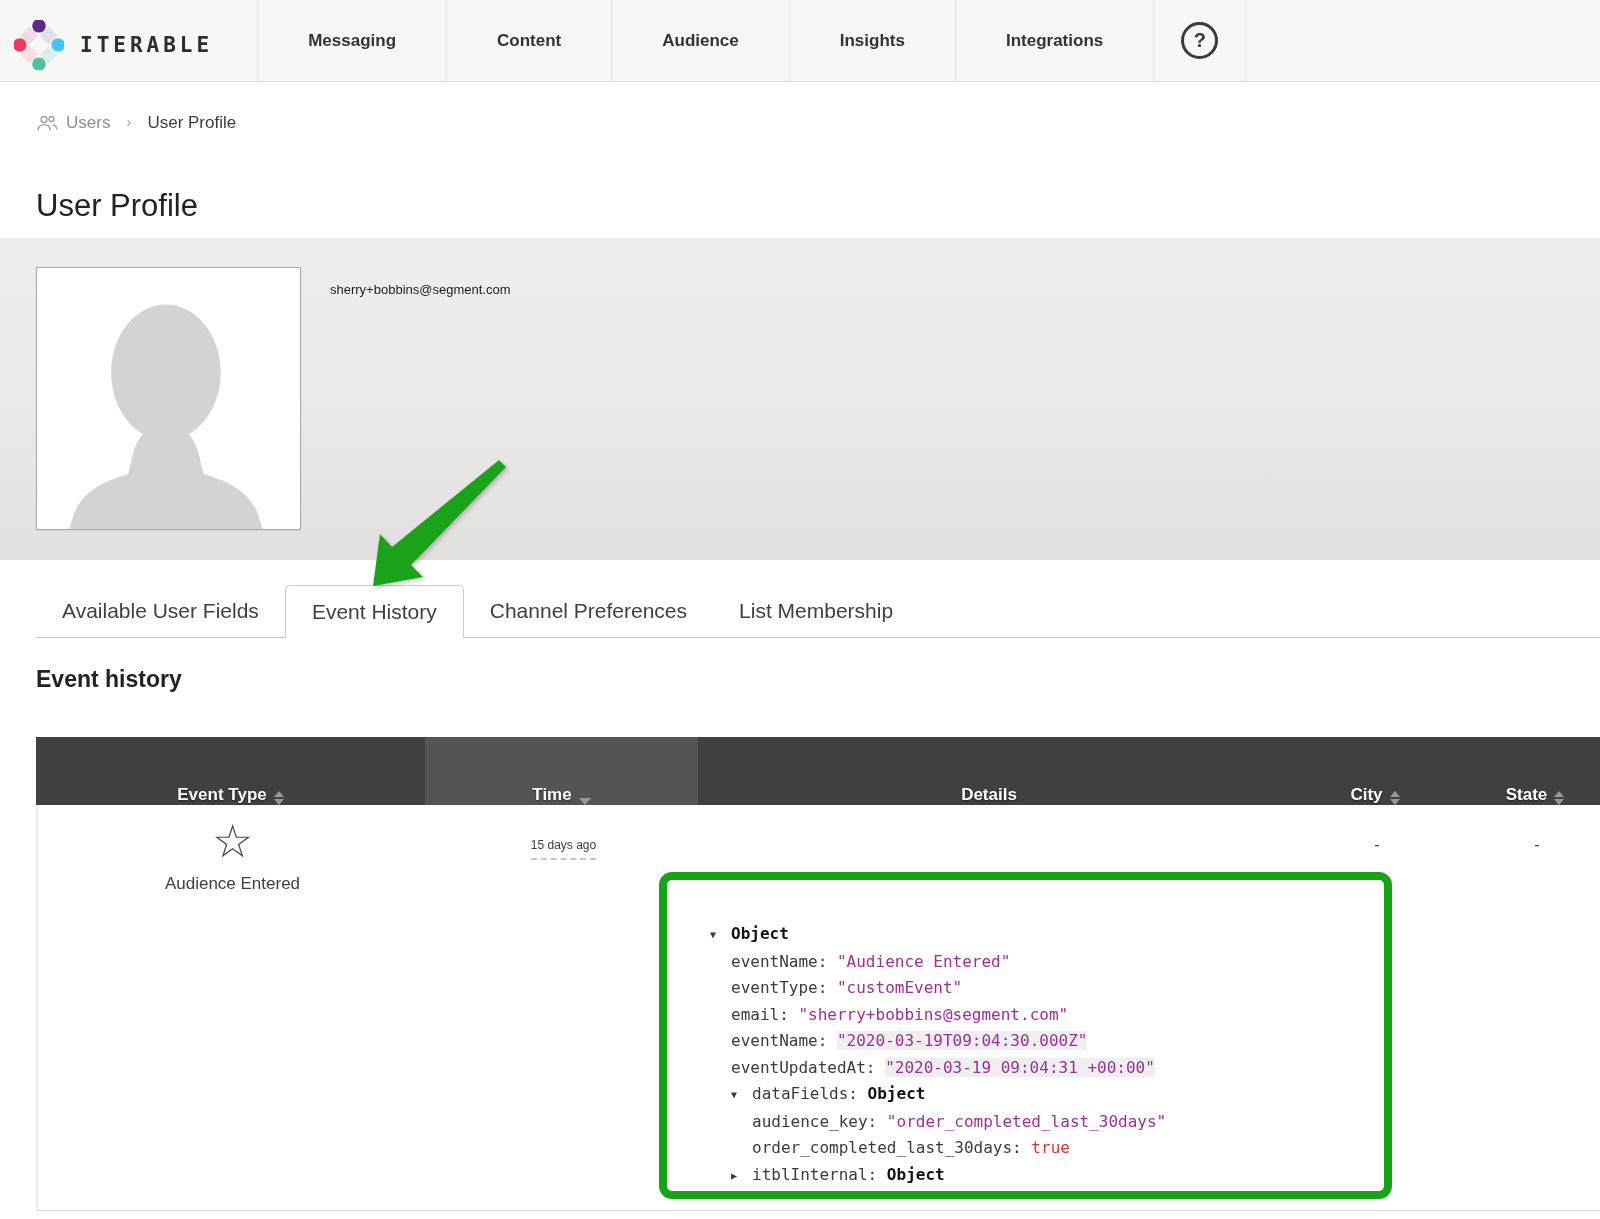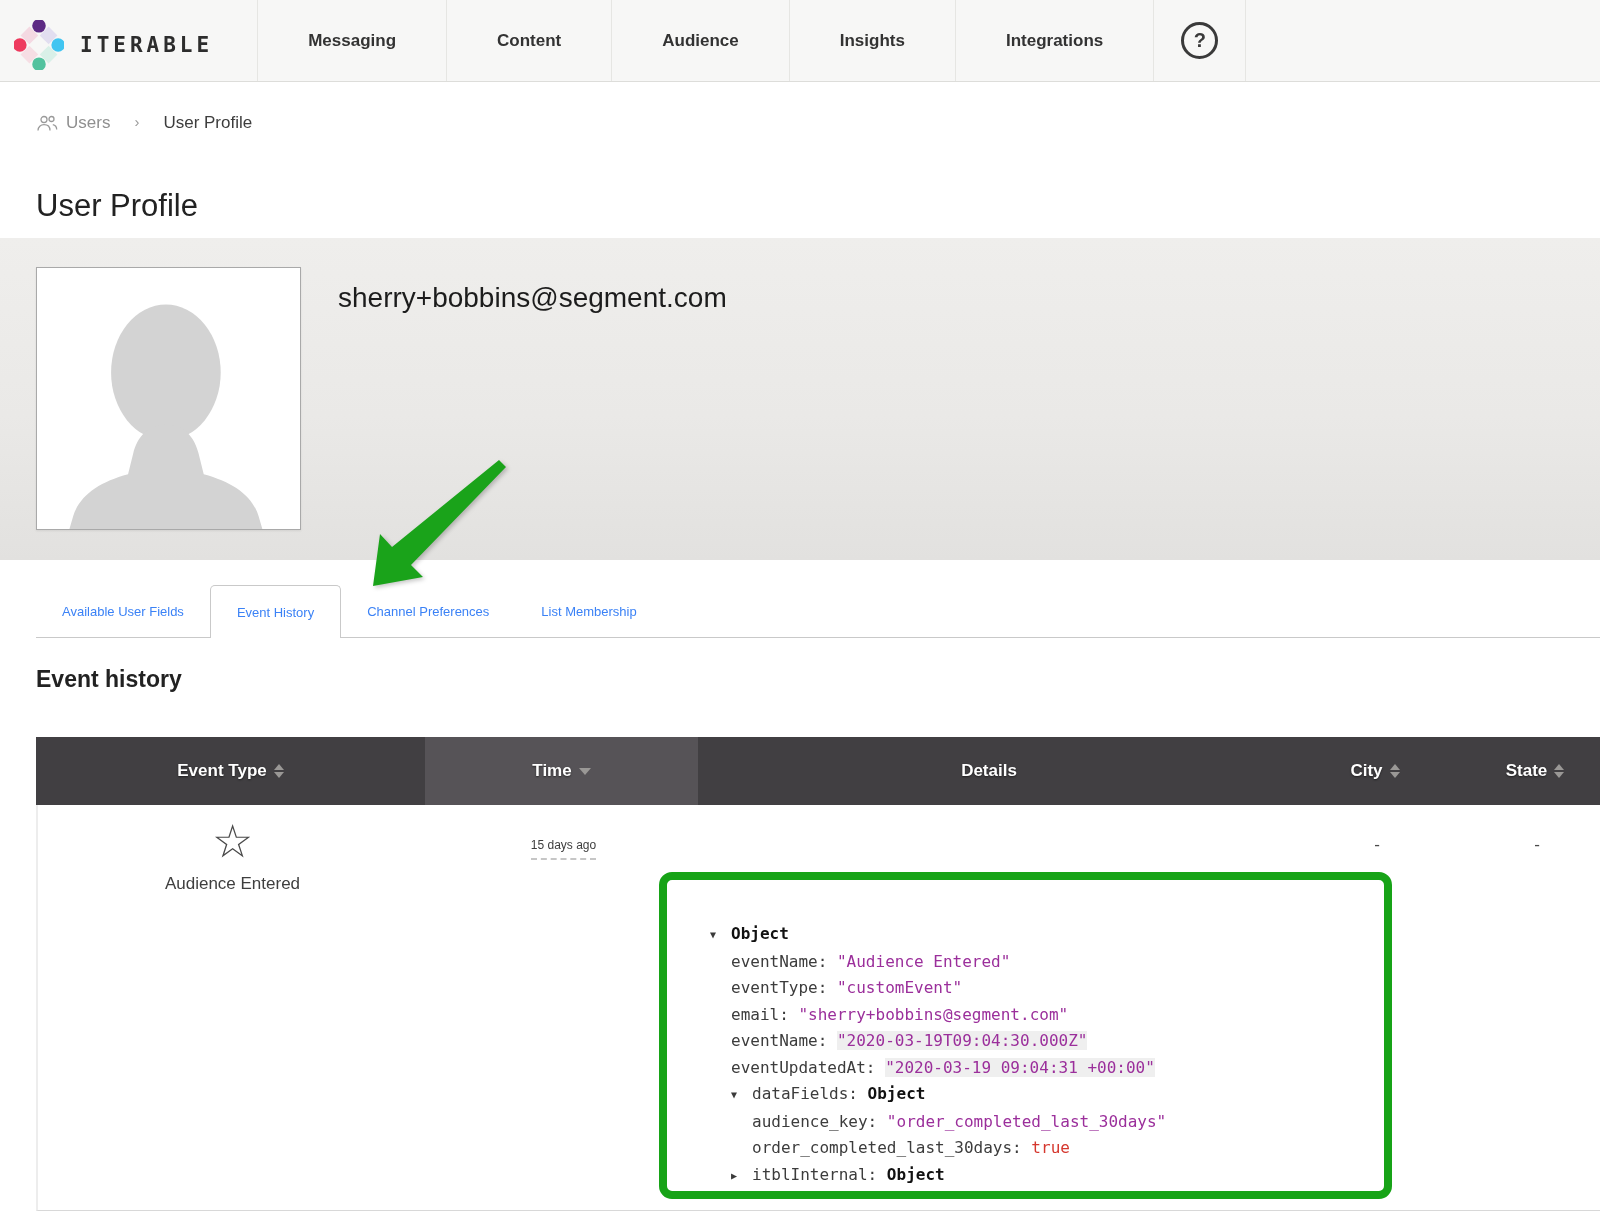--- a/index.html
+++ b/index.html
@@ -22,49 +22,49 @@
   .nav-items{display:flex;align-items:stretch}
   .nav-item{display:flex;align-items:center;padding:0 50px;font-size:17px;font-weight:700;
             color:#333;border-left:1px solid #e6e6e3;cursor:pointer}
   .nav-help{display:flex;align-items:center;padding:0 27px;border-left:1px solid #e6e6e3;
             border-right:1px solid #e6e6e3;cursor:pointer}
   .help-circle{width:37px;height:37px;border:3px solid #3a3a3a;border-radius:50%;
                display:flex;align-items:center;justify-content:center;
                font-size:20px;font-weight:700;color:#3a3a3a}
 
   
-  .breadcrumb{position:absolute;left:36px;top:113px;display:flex;gap:24px;font-size:17px}
+  .breadcrumb{position:absolute;left:36px;top:113px;display:flex;gap:16px;font-size:17px}
   .crumb-root{color:#8f8f8f;display:flex;align-items:center;gap:8px;cursor:pointer}
   .crumb-sep{color:#9a9a9a;font-size:15px}
   .crumb-current{color:#3d3d3d}
   .page-title{position:absolute;left:36px;top:188px;font-size:31px;font-weight:500;color:#222}
 
   
   .hero{position:absolute;left:0;top:238px;width:1600px;height:322px;
         background:linear-gradient(180deg,#efeeec 0%,#eae9e7 55%,#e2e1df 100%)}
   .avatar{position:absolute;left:36px;top:29px;width:265px;height:263px;background:#fff;
           border:1px solid #a9a9a9;box-shadow:0 1px 2px rgba(0,0,0,.08)}
-  .hero-email{position:absolute;left:338px;top:44px;font-size:28px;color:#1c1c1c}
+  .hero-email{position:absolute;left:330px;top:44px;font-size:13px;color:#1c1c1c}
 
   
   .anno-arrow{position:absolute;left:345px;top:438px;width:175px;height:160px;z-index:5;
               filter:drop-shadow(2px 2px 2px rgba(0,0,0,.22))}
 
   
   .tabs{position:absolute;left:36px;top:585px;width:1564px;height:53px;display:flex;
         align-items:stretch;border-bottom:1px solid #c9c9c9}
-  .tab{display:flex;align-items:center;padding:0 26px;font-size:13px;color:#3b82f6;cursor:pointer}
+  .tab{display:flex;align-items:center;padding:0 26px;font-size:21px;color:#404040;cursor:pointer}
   .tab.active{background:#fff;border:1px solid #c9c9c9;border-bottom:none;
               border-radius:5px 5px 0 0;margin-bottom:-1px;position:relative;z-index:2}
 
   .section-heading{position:absolute;left:36px;top:666px;font-size:23px;color:#222}
 
   
   .thead{position:absolute;left:36px;top:737px;width:1564px;height:68px;background:var(--header-bg);display:flex}
-  .th{display:flex;align-items:center;justify-content:center;gap:7px;color:#fff;
+  .th{display:flex;align-items:flex-end;justify-content:center;gap:7px;color:#fff;
       font-size:17px;font-weight:700;text-shadow:0 1px 2px rgba(0,0,0,.55);cursor:pointer}
   .th.sorted{background:var(--header-bg-active)}
   .col-event-type{width:389px}.col-time{width:273px}.col-details{width:582px}
   .col-city{width:190px}.col-state{width:130px}
   .arrows{display:inline-flex;flex-direction:column;gap:2px}
   .tri{width:0;height:0;border-left:5px solid transparent;border-right:5px solid transparent}
   .tri.up{border-bottom:6px solid #9a9896}
   .tri.down{border-top:6px solid #9a9896}
   .tri.big{border-left-width:6px;border-right-width:6px;border-top-width:7px}
 

